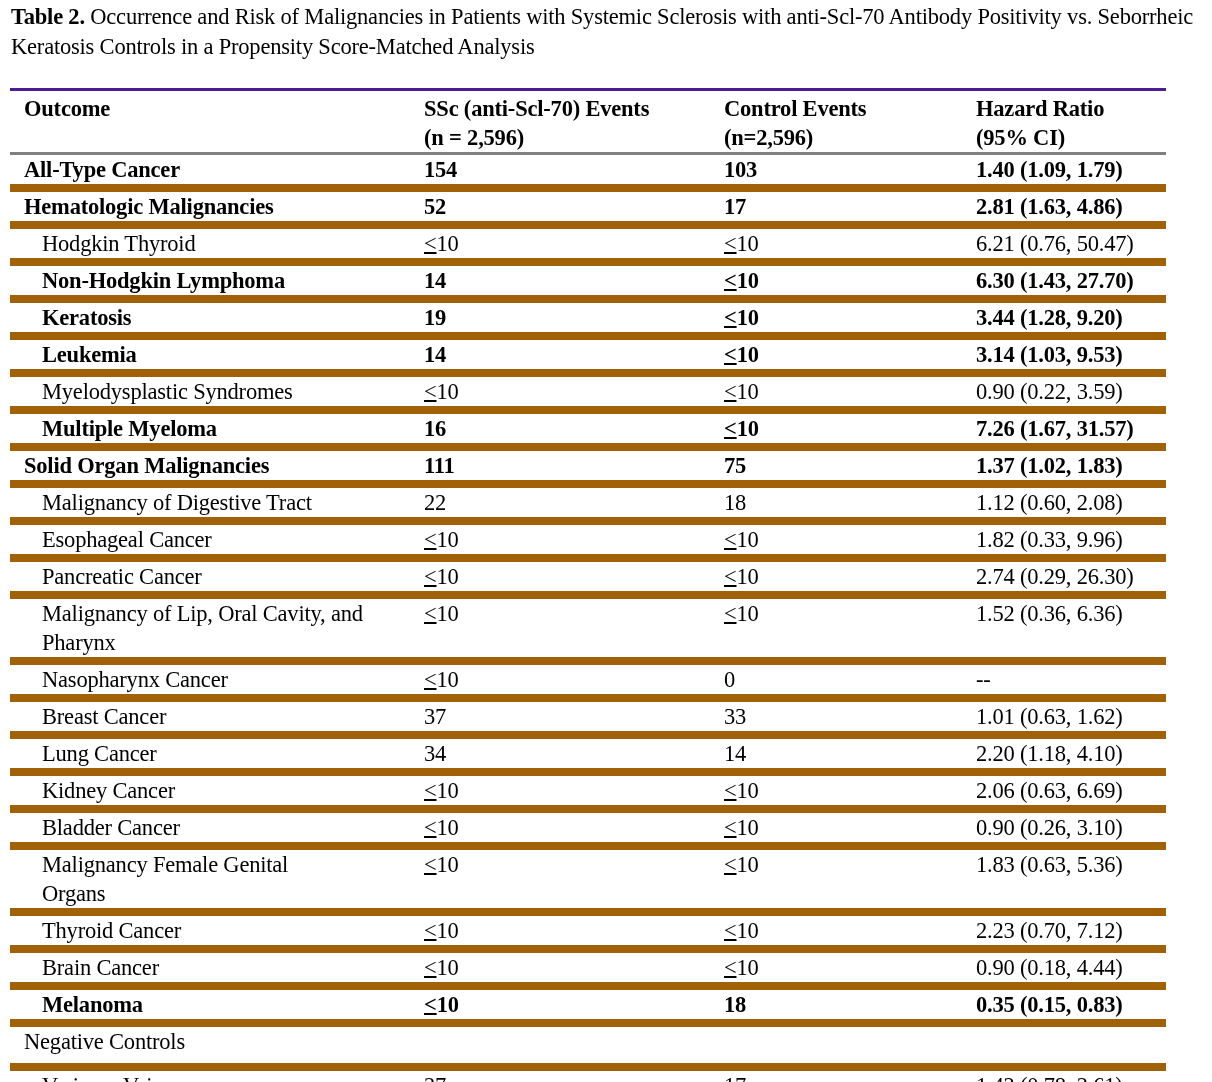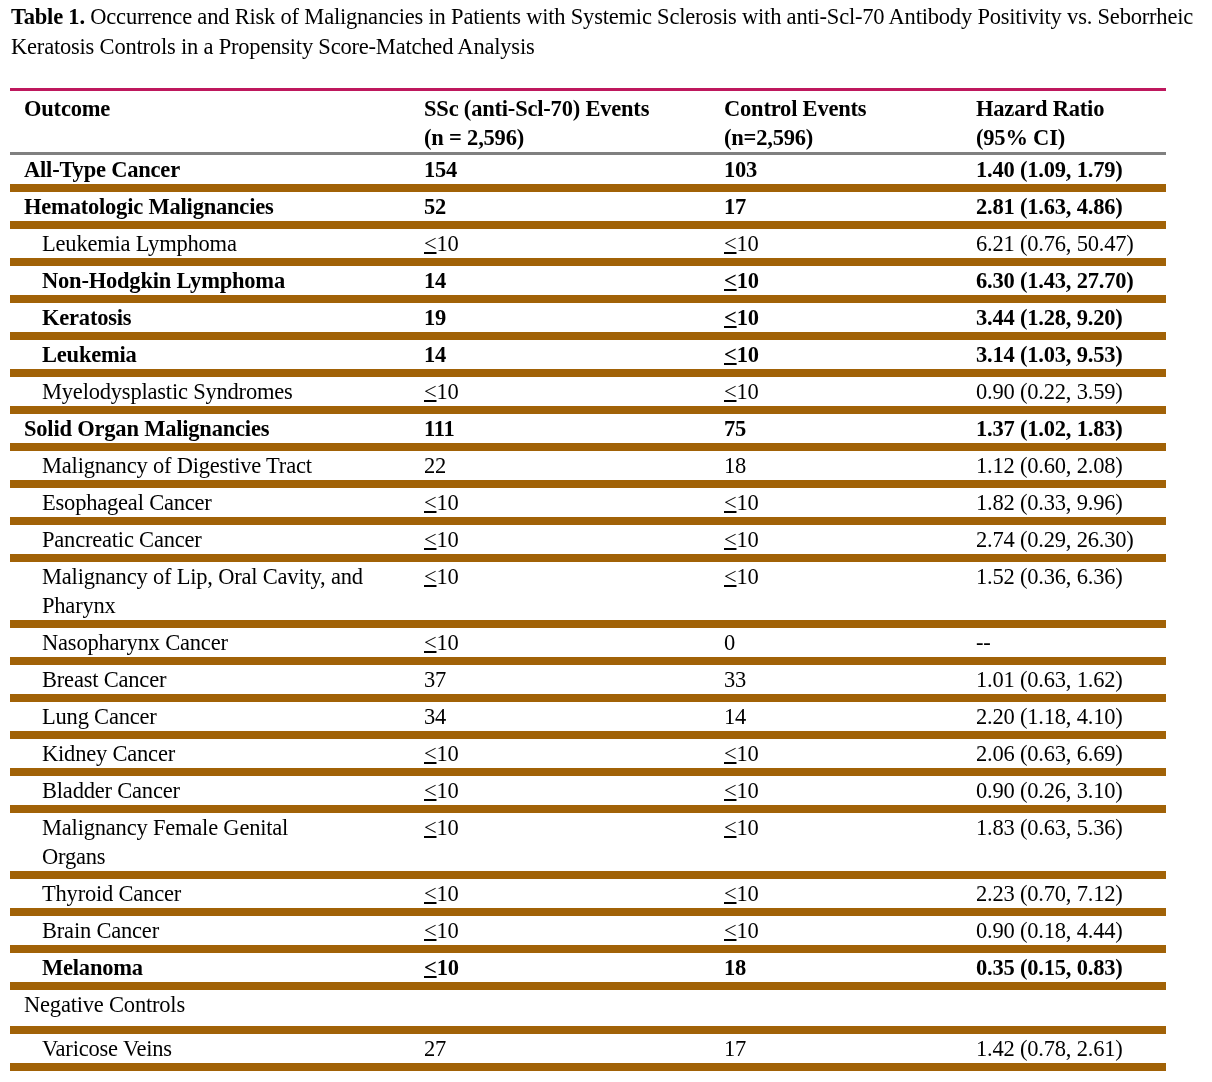--- a/index.html
+++ b/index.html
@@ -12,36 +12,36 @@
     position: absolute; left: 11px; top: 2px; width: 1190px;
     font-size: 22.5px; line-height: 30px; letter-spacing: -0.2px;
   }
   .title b { font-weight: bold; }
   table {
     position: absolute; left: 10px; top: 88px; width: 1156px;
     border-collapse: collapse; table-layout: fixed;
     font-size: 22.5px; letter-spacing: -0.2px;
   }
   col.c1 { width: 400px; } col.c2 { width: 300px; } col.c3 { width: 252px; } col.c4 { width: 204px; }
-  thead tr { border-top: 3px solid #be185d; border-bottom: 3px solid #808080; }
+  thead tr { border-top: 3px solid #4c1d95; border-bottom: 3px solid #808080; }
   th { text-align: left; vertical-align: top; font-weight: bold; padding: 3px 0 0 14px; line-height: 29px; }
   th .l2 { display: block; }
   tbody tr { border-bottom: 8px solid #a16207; }
   td { vertical-align: top; padding: 0 0 0 14px; line-height: 29px; height: 27px; white-space: nowrap; }
   td.wrap { white-space: normal; font-family: Liberation Serif, serif; }
   tr.indent td.c-outcome { padding-left: 32px; }
   tr.bold td { font-weight: bold; }
   tr.section td.c-outcome { padding-left: 14px; }
   tr.spacer td { height: 36px; margin-top: 12px; }
   .le { text-decoration: underline; text-underline-offset: 1px; }
 </style>
 </head>
 <body>
 
-<div class="title"><b>Table 1.</b><span> Occurrence and Risk of Malignancies in Patients with Systemic Sclerosis with anti-Scl-70 Antibody Positivity vs. Seborrheic Keratosis Controls in a Propensity Score-Matched Analysis</span></div>
+<div class="title"><b>Table 2.</b><span> Occurrence and Risk of Malignancies in Patients with Systemic Sclerosis with anti-Scl-70 Antibody Positivity vs. Seborrheic Keratosis Controls in a Propensity Score-Matched Analysis</span></div>
 
 <table>
   <colgroup>
       <col class="c1">
       <col class="c2">
       <col class="c3">
       <col class="c4">
     </colgroup>
   <thead>
     <tr>
@@ -67,21 +67,21 @@
         <td>103</td>
         <td>1.40 (1.09, 1.79)</td>
       </tr>
     <tr class="bold section">
         <td class="c-outcome">Hematologic Malignancies</td>
         <td>52</td>
         <td>17</td>
         <td>2.81 (1.63, 4.86)</td>
       </tr>
     <tr class="indent">
-        <td class="c-outcome">Leukemia Lymphoma</td>
+        <td class="c-outcome">Hodgkin Thyroid</td>
         <td class="le" style="text-decoration: none;"><span style="text-decoration: underline;">&lt;</span>10</td>
         <td class="le" style="text-decoration: none;"><span style="text-decoration: underline;">&lt;</span>10</td>
         <td>6.21 (0.76, 50.47)</td>
       </tr>
     <tr class="indent bold">
         <td class="c-outcome">Non-Hodgkin Lymphoma</td>
         <td>14</td>
         <td class="le" style="text-decoration: none;"><span style="text-decoration: underline;">&lt;</span>10</td>
         <td>6.30 (1.43, 27.70)</td>
       </tr>
@@ -95,20 +95,26 @@
         <td class="c-outcome">Leukemia</td>
         <td>14</td>
         <td class="le" style="text-decoration: none;"><span style="text-decoration: underline;">&lt;</span>10</td>
         <td>3.14 (1.03, 9.53)</td>
       </tr>
     <tr class="indent">
         <td class="c-outcome">Myelodysplastic Syndromes</td>
         <td class="le" style="text-decoration: none;"><span style="text-decoration: underline;">&lt;</span>10</td>
         <td class="le" style="text-decoration: none;"><span style="text-decoration: underline;">&lt;</span>10</td>
         <td>0.90 (0.22, 3.59)</td>
+      </tr>
+    <tr class="indent bold">
+        <td class="c-outcome">Multiple Myeloma</td>
+        <td>16</td>
+        <td class="le" style="text-decoration: none;"><span style="text-decoration: underline;">&lt;</span>10</td>
+        <td>7.26 (1.67, 31.57)</td>
       </tr>
     <tr class="bold section">
         <td class="c-outcome">Solid Organ Malignancies</td>
         <td>111</td>
         <td>75</td>
         <td>1.37 (1.02, 1.83)</td>
       </tr>
     <tr class="indent">
         <td class="c-outcome">Malignancy of Digestive Tract</td>
         <td>22</td>

